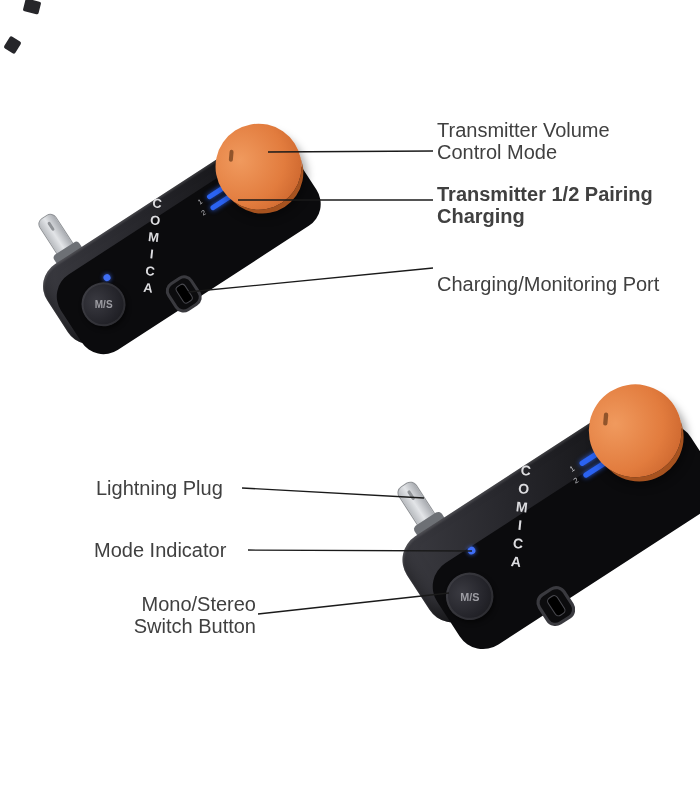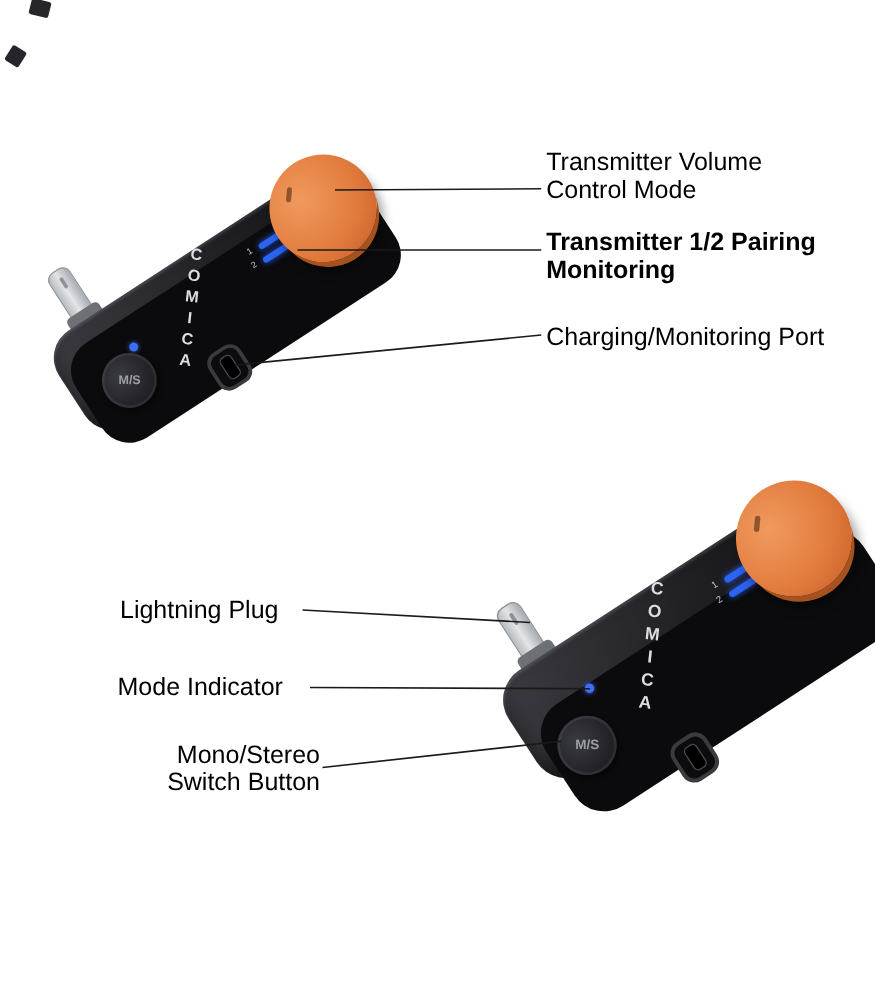--- a/index.html
+++ b/index.html
@@ -83,25 +83,25 @@
     writing-mode:vertical-rl; text-orientation:upright;
     transform:rotate(39deg);
     font-size:13px; font-weight:bold; letter-spacing:2px; color:#dddde0;
   }
 
   .detail-icon { position:absolute; border-radius:50%; background:#7c7c84; z-index:2; }
   .detail-icon-1 { left:236px; top:18px; width:5px; height:5px; }
   .detail-icon-2 { left:243px; top:30px; width:5px; height:5px; }
 
   
-  .ann { position:absolute; font-size:20px; line-height:22px; color:#000000; white-space:nowrap; }
+  .ann { position:absolute; font-size:20px; line-height:22px; color:#404040; white-space:nowrap; }
   .ann-right { left:437px; }
   #ann-volume   { top:119px; }
   #ann-pairing  { top:183px;font-weight:bold; }
-  #ann-charging { top:259px; }
+  #ann-charging { top:273px; }
   #ann-lightning { left:96px;  top:477px; }
   #ann-mode      { left:94px;  top:539px; }
   #ann-monostereo{ left:104px; top:593px; width:152px; text-align:right; }
 
   .lines-layer { position:absolute; left:0; top:0; width:700px; height:800px; pointer-events:none; }
   .lines-layer line { stroke:#1a1a1a; stroke-width:1.3; }
 
   
   .corner-artifact { position:absolute; background:#26262a; border-radius:2px; }
   .corner-artifact-1 { left:24px; top:0px;  width:16px; height:13px; transform:rotate(14deg); }
@@ -182,21 +182,21 @@
     <line x1="258" y1="614" x2="449" y2="593"></line>
   </svg>
 
   <div class="ann ann-right" id="ann-volume">
     <div>Transmitter Volume</div>
     <div>Control Mode</div>
   </div>
 
   <div class="ann ann-right" id="ann-pairing">
     <div>Transmitter 1/2 Pairing</div>
-    <div>Monitoring</div>
+    <div>Charging</div>
   </div>
 
   <div class="ann ann-right" id="ann-charging">
     <div>Charging/Monitoring Port</div>
   </div>
 
   <div class="ann" id="ann-lightning">
     <div>Lightning Plug</div>
   </div>
 

